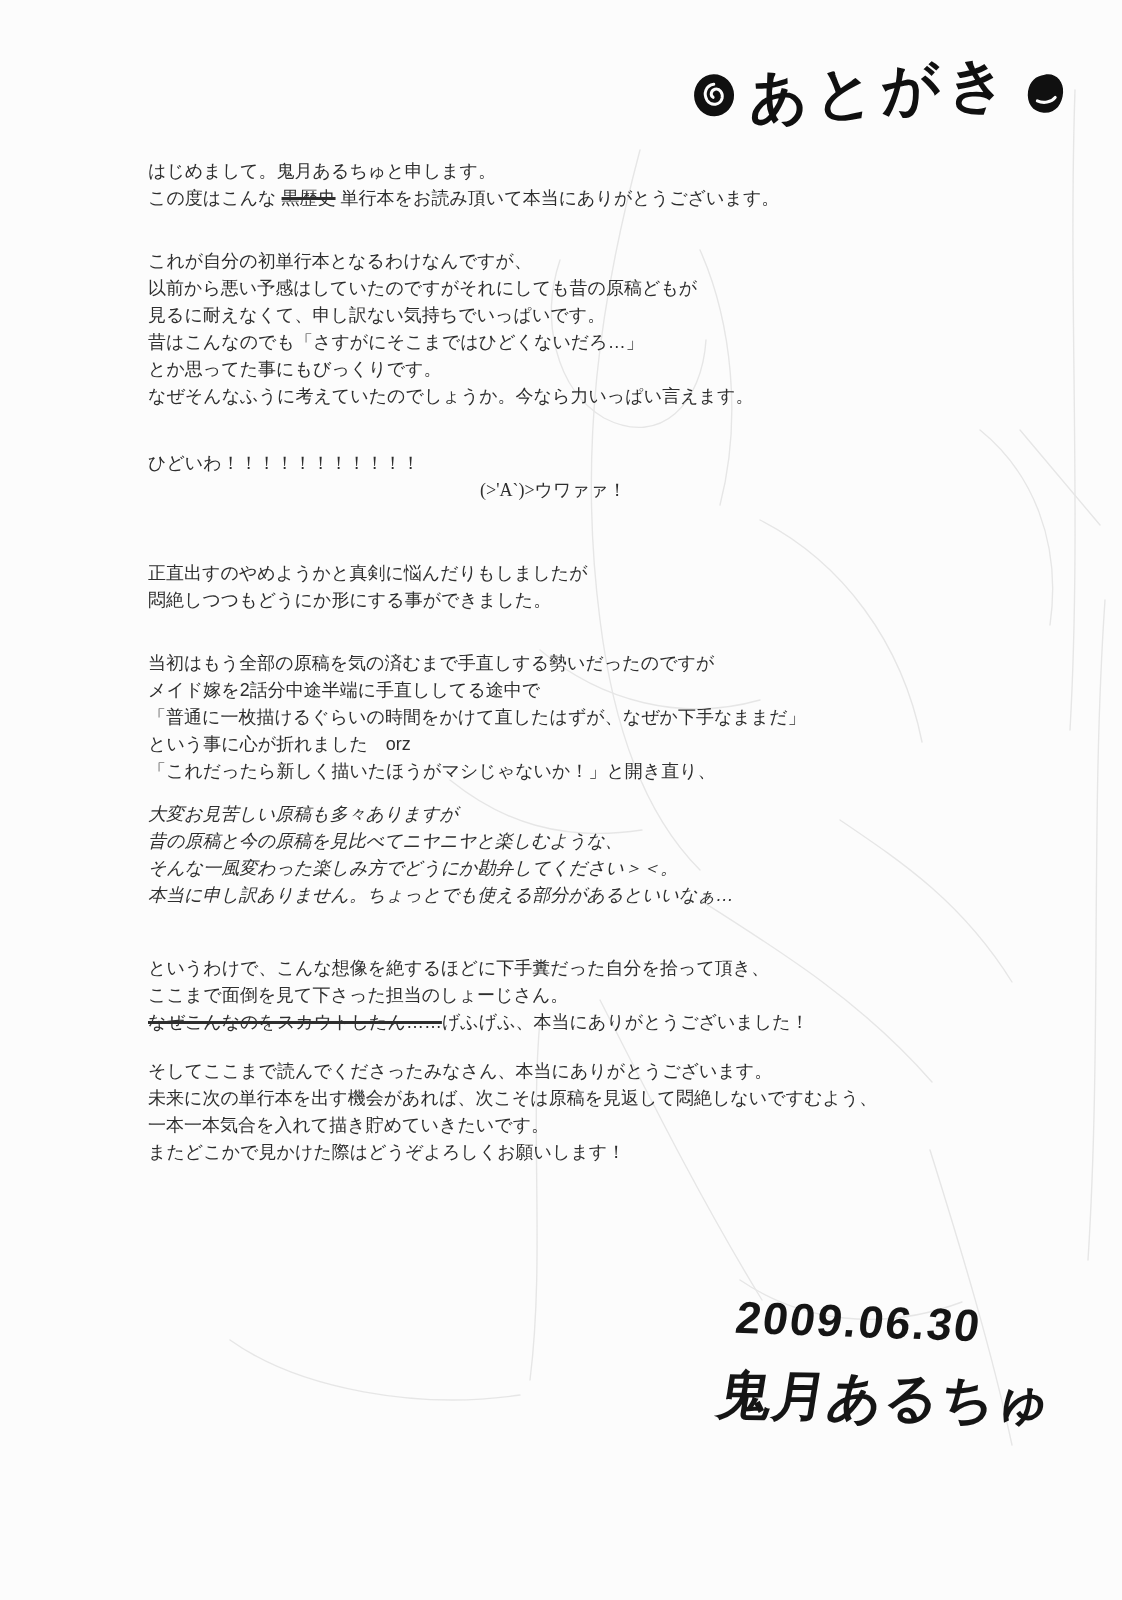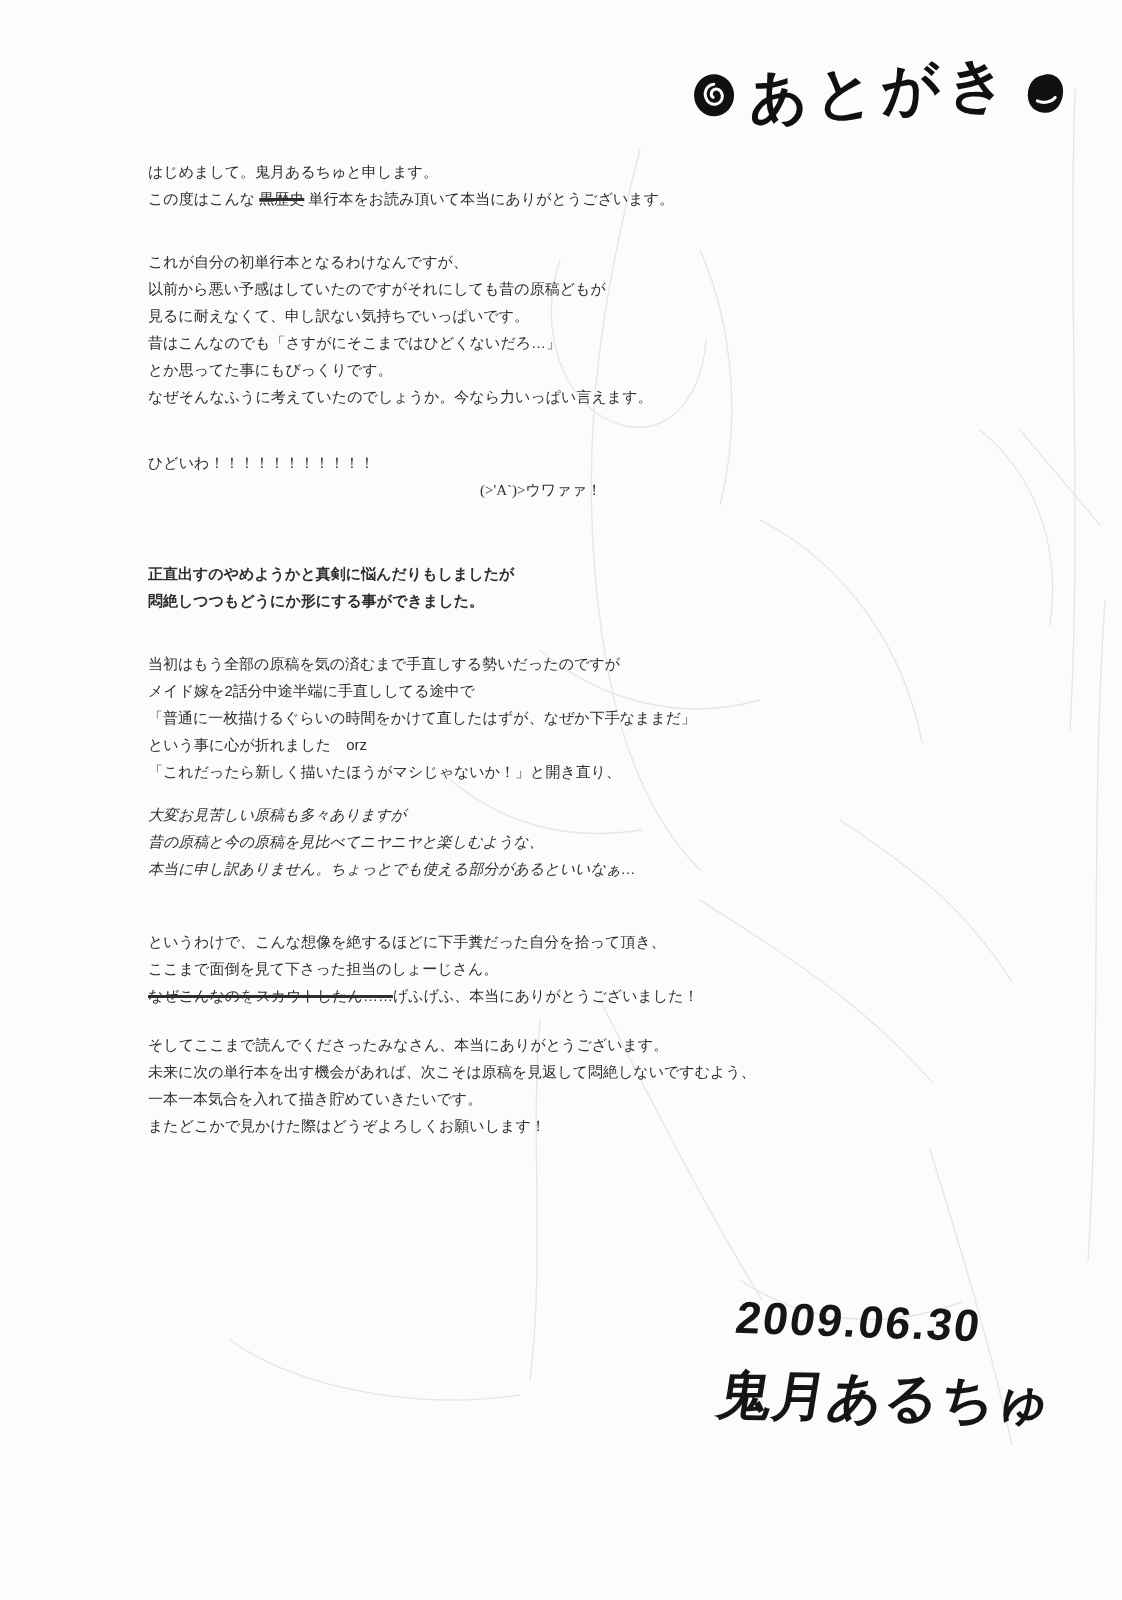--- a/index.html
+++ b/index.html
@@ -18,26 +18,26 @@
     transform:rotate(-1.5deg);
   }
   .blob{display:block;}
   .title-text{
     font-size:58px;font-weight:bold;color:#101010;
     letter-spacing:7px;white-space:nowrap;
     transform:rotate(-2deg);
   }
   .content{
     position:absolute;top:158px;left:148px;width:880px;
-    font-size:15px;line-height:27px;
+    font-size:18px;line-height:27px;
   }
   .para{margin:0;}
   .para:nth-child(2){margin-top:36px;}
   .para:nth-child(3){margin-top:40px;font-family:Liberation Serif, serif;}
-  .para:nth-child(4){margin-top:56px;font-weight:bold;}
+  .para:nth-child(4){margin-top:56px;}
   .para:nth-child(5){margin-top:36px;}
   .para:nth-child(6){margin-top:16px;font-style:italic;}
   .para:nth-child(7){margin-top:46px;}
   .para:nth-child(8){margin-top:22px;}
   .para:nth-child(9){margin-top:28px;}
   .line{white-space:nowrap;}
   
   .para:nth-child(3) .line:nth-child(2){padding-left:332px;}
   .strike{
     text-decoration:line-through;
@@ -121,20 +121,21 @@
         <div class="para">
           <div class="line"><span>当初はもう全部の原稿を気の済むまで手直しする勢いだったのですが</span></div>
           <div class="line"><span>メイド嫁を2話分中途半端に手直ししてる途中で</span></div>
           <div class="line"><span>「普通に一枚描けるぐらいの時間をかけて直したはずが、なぜか下手なままだ」</span></div>
           <div class="line"><span>という事に心が折れました　orz</span></div>
           <div class="line"><span>「これだったら新しく描いたほうがマシじゃないか！」と開き直り、</span></div>
         </div>
         <div class="para">
           <div class="line"><span>大変お見苦しい原稿も多々ありますが</span></div>
           <div class="line"><span>昔の原稿と今の原稿を見比べてニヤニヤと楽しむような、</span></div>
+          <div class="line"><span>そんな一風変わった楽しみ方でどうにか勘弁してください＞＜。</span></div>
           <div class="line"><span>本当に申し訳ありません。ちょっとでも使える部分があるといいなぁ…</span></div>
         </div>
         <div class="para">
           <div class="line"><span>というわけで、こんな想像を絶するほどに下手糞だった自分を拾って頂き、</span></div>
           <div class="line"><span>ここまで面倒を見て下さった担当のしょーじさん。</span></div>
           <div class="line"><span class="strike">なぜこんなのをスカウトしたん……</span><span>げふげふ、本当にありがとうございました！</span></div>
         </div>
         <div class="para">
           <div class="line"><span>そしてここまで読んでくださったみなさん、本当にありがとうございます。</span></div>
           <div class="line"><span>未来に次の単行本を出す機会があれば、次こそは原稿を見返して悶絶しないですむよう、</span></div>

